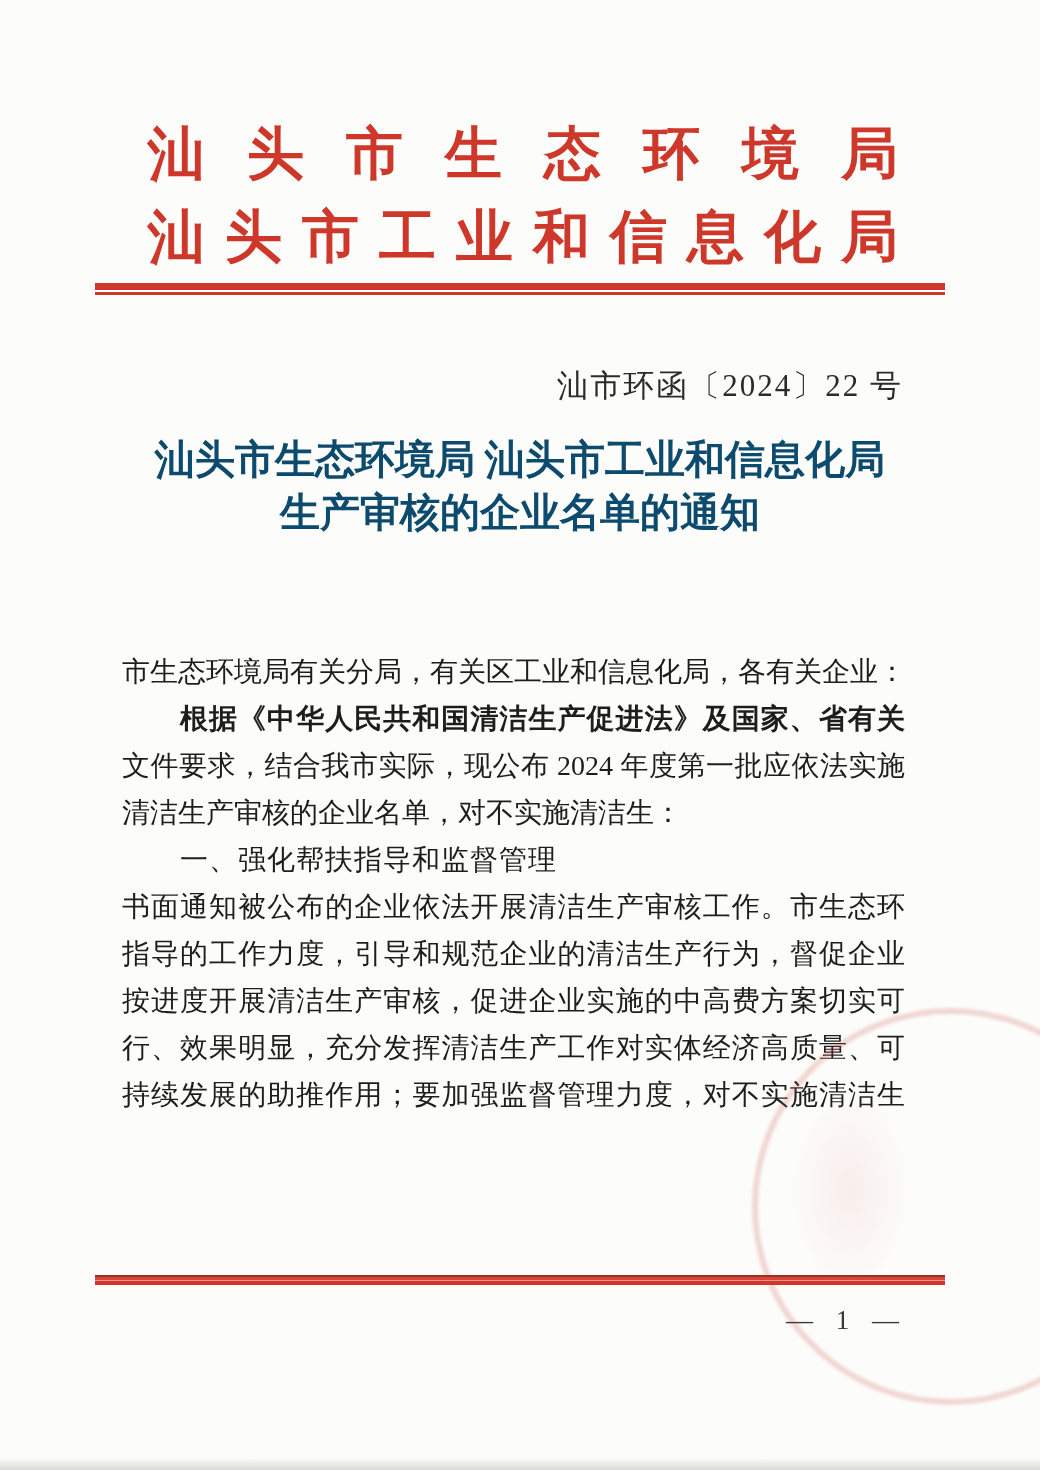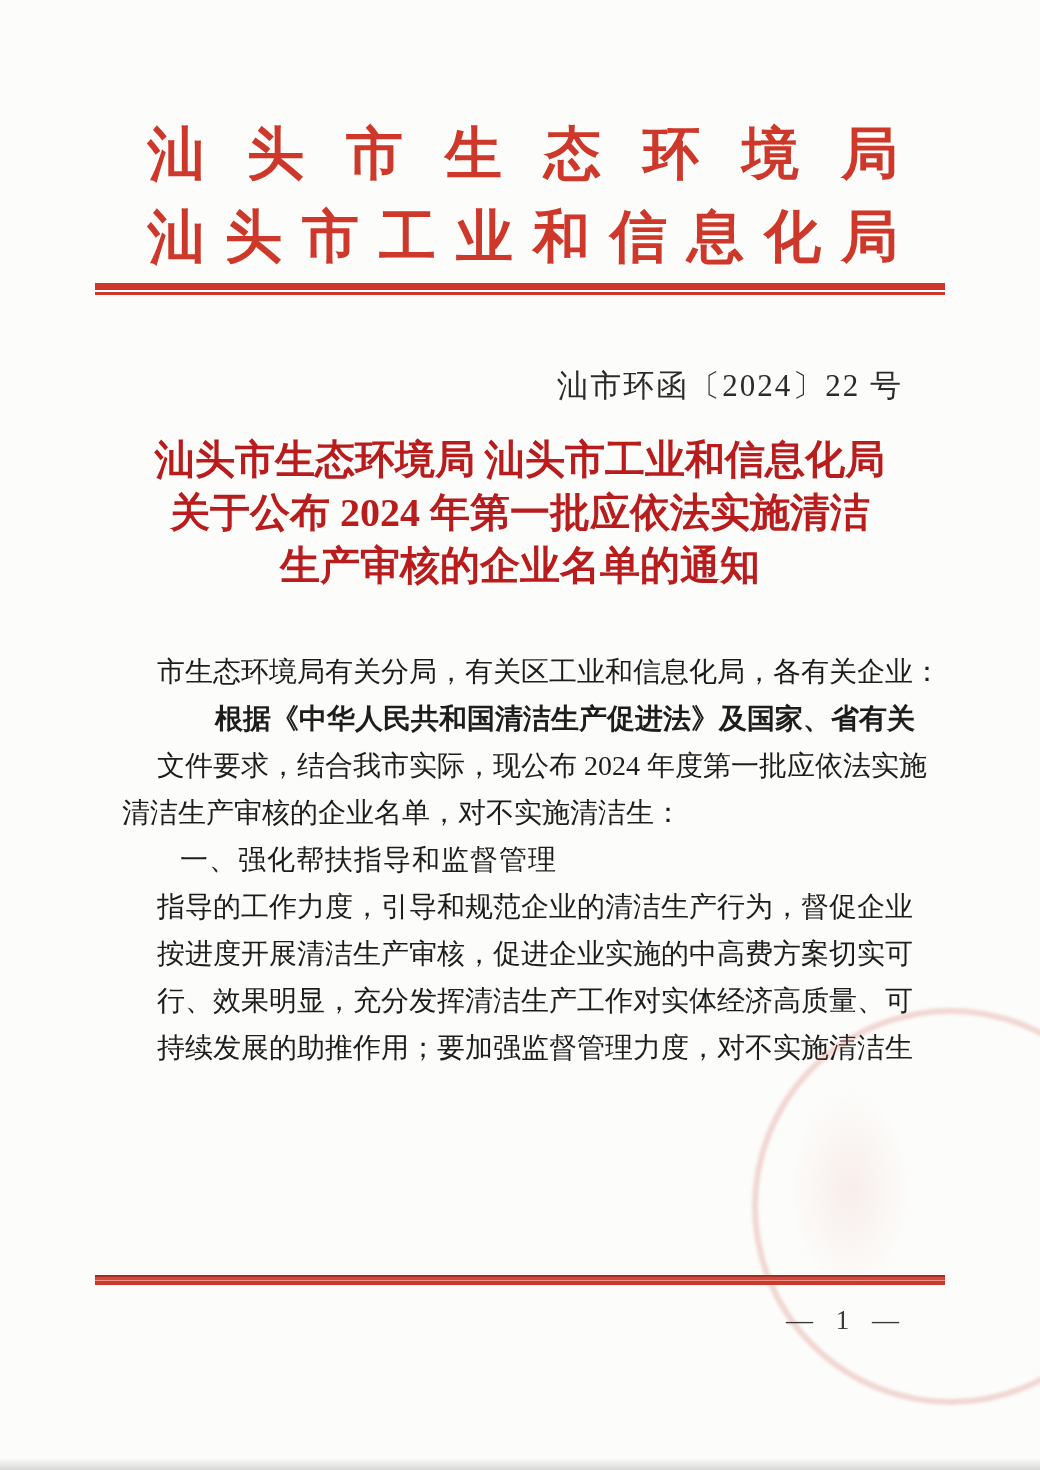--- a/index.html
+++ b/index.html
@@ -38,31 +38,31 @@
   
   .doc-number{
     position:absolute;top:334px;right:137px;
     font-size:31px;color:#2b2b2b;
     letter-spacing:2px;white-space:nowrap;margin-top:31px;
   }
   
   .doc-title{
     position:absolute;top:433px;left:0;width:1040px;
     text-align:center;
-    font-weight:bold;color:#b91c1c;
+    font-weight:bold;color:#0c4a6e;
     font-size:40px;line-height:53px;
   }
   .doc-title div{white-space:nowrap;}
   
   .body-text{
     position:absolute;top:648px;left:122px;width:783px;
     font-size:28px;line-height:47px;color:#1d1d1d;
   }
   .line{white-space:nowrap;}
-  .fill{text-align:justify;text-align-last:justify;margin-left:35px;}
+  .fill{text-align:justify;text-align-last:justify;}
   .indent{text-indent:58px;font-weight:bold;}
   .heading{
     font-weight:normal;
     font-family:"Liberation Sans","DejaVu Sans",sans-serif;
     font-size:28px;
     letter-spacing:1px;
   }
   
   .seal-arc{
     position:absolute;left:752px;top:1008px;
@@ -127,30 +127,30 @@
         <span>局</span>
       </div>
   </div>
 
   <div class="rule-top"></div>
 
   <div class="doc-number">汕市环函〔2024〕22 号</div>
 
   <div class="doc-title">
     <div>汕头市生态环境局 汕头市工业和信息化局</div>
-    <div>关于公布 2024 年第一批应依法实施清洁</div>
     <div>生产审核的企业名单的通知</div>
   </div>
 
   <div class="body-text">
     <div class="line fill">市生态环境局有关分局，有关区工业和信息化局，各有关企业：</div>
     <div class="line indent fill">根据《中华人民共和国清洁生产促进法》及国家、省有关</div>
     <div class="line fill">文件要求，结合我市实际，现公布 2024 年度第一批应依法实施</div>
     <div class="line">清洁生产审核的企业名单，对不实施清洁生：</div>
     <div class="line indent heading">一、强化帮扶指导和监督管理</div>
+    <div class="line fill">书面通知被公布的企业依法开展清洁生产审核工作。市生态环</div>
     <div class="line fill">指导的工作力度，引导和规范企业的清洁生产行为，督促企业</div>
     <div class="line fill">按进度开展清洁生产审核，促进企业实施的中高费方案切实可</div>
     <div class="line fill">行、效果明显，充分发挥清洁生产工作对实体经济高质量、可</div>
     <div class="line fill">持续发展的助推作用；要加强监督管理力度，对不实施清洁生</div>
   </div>
 
   <div class="seal-arc"></div>
   <div class="seal-smudge"></div>
 
   <div class="rule-bottom"></div>

